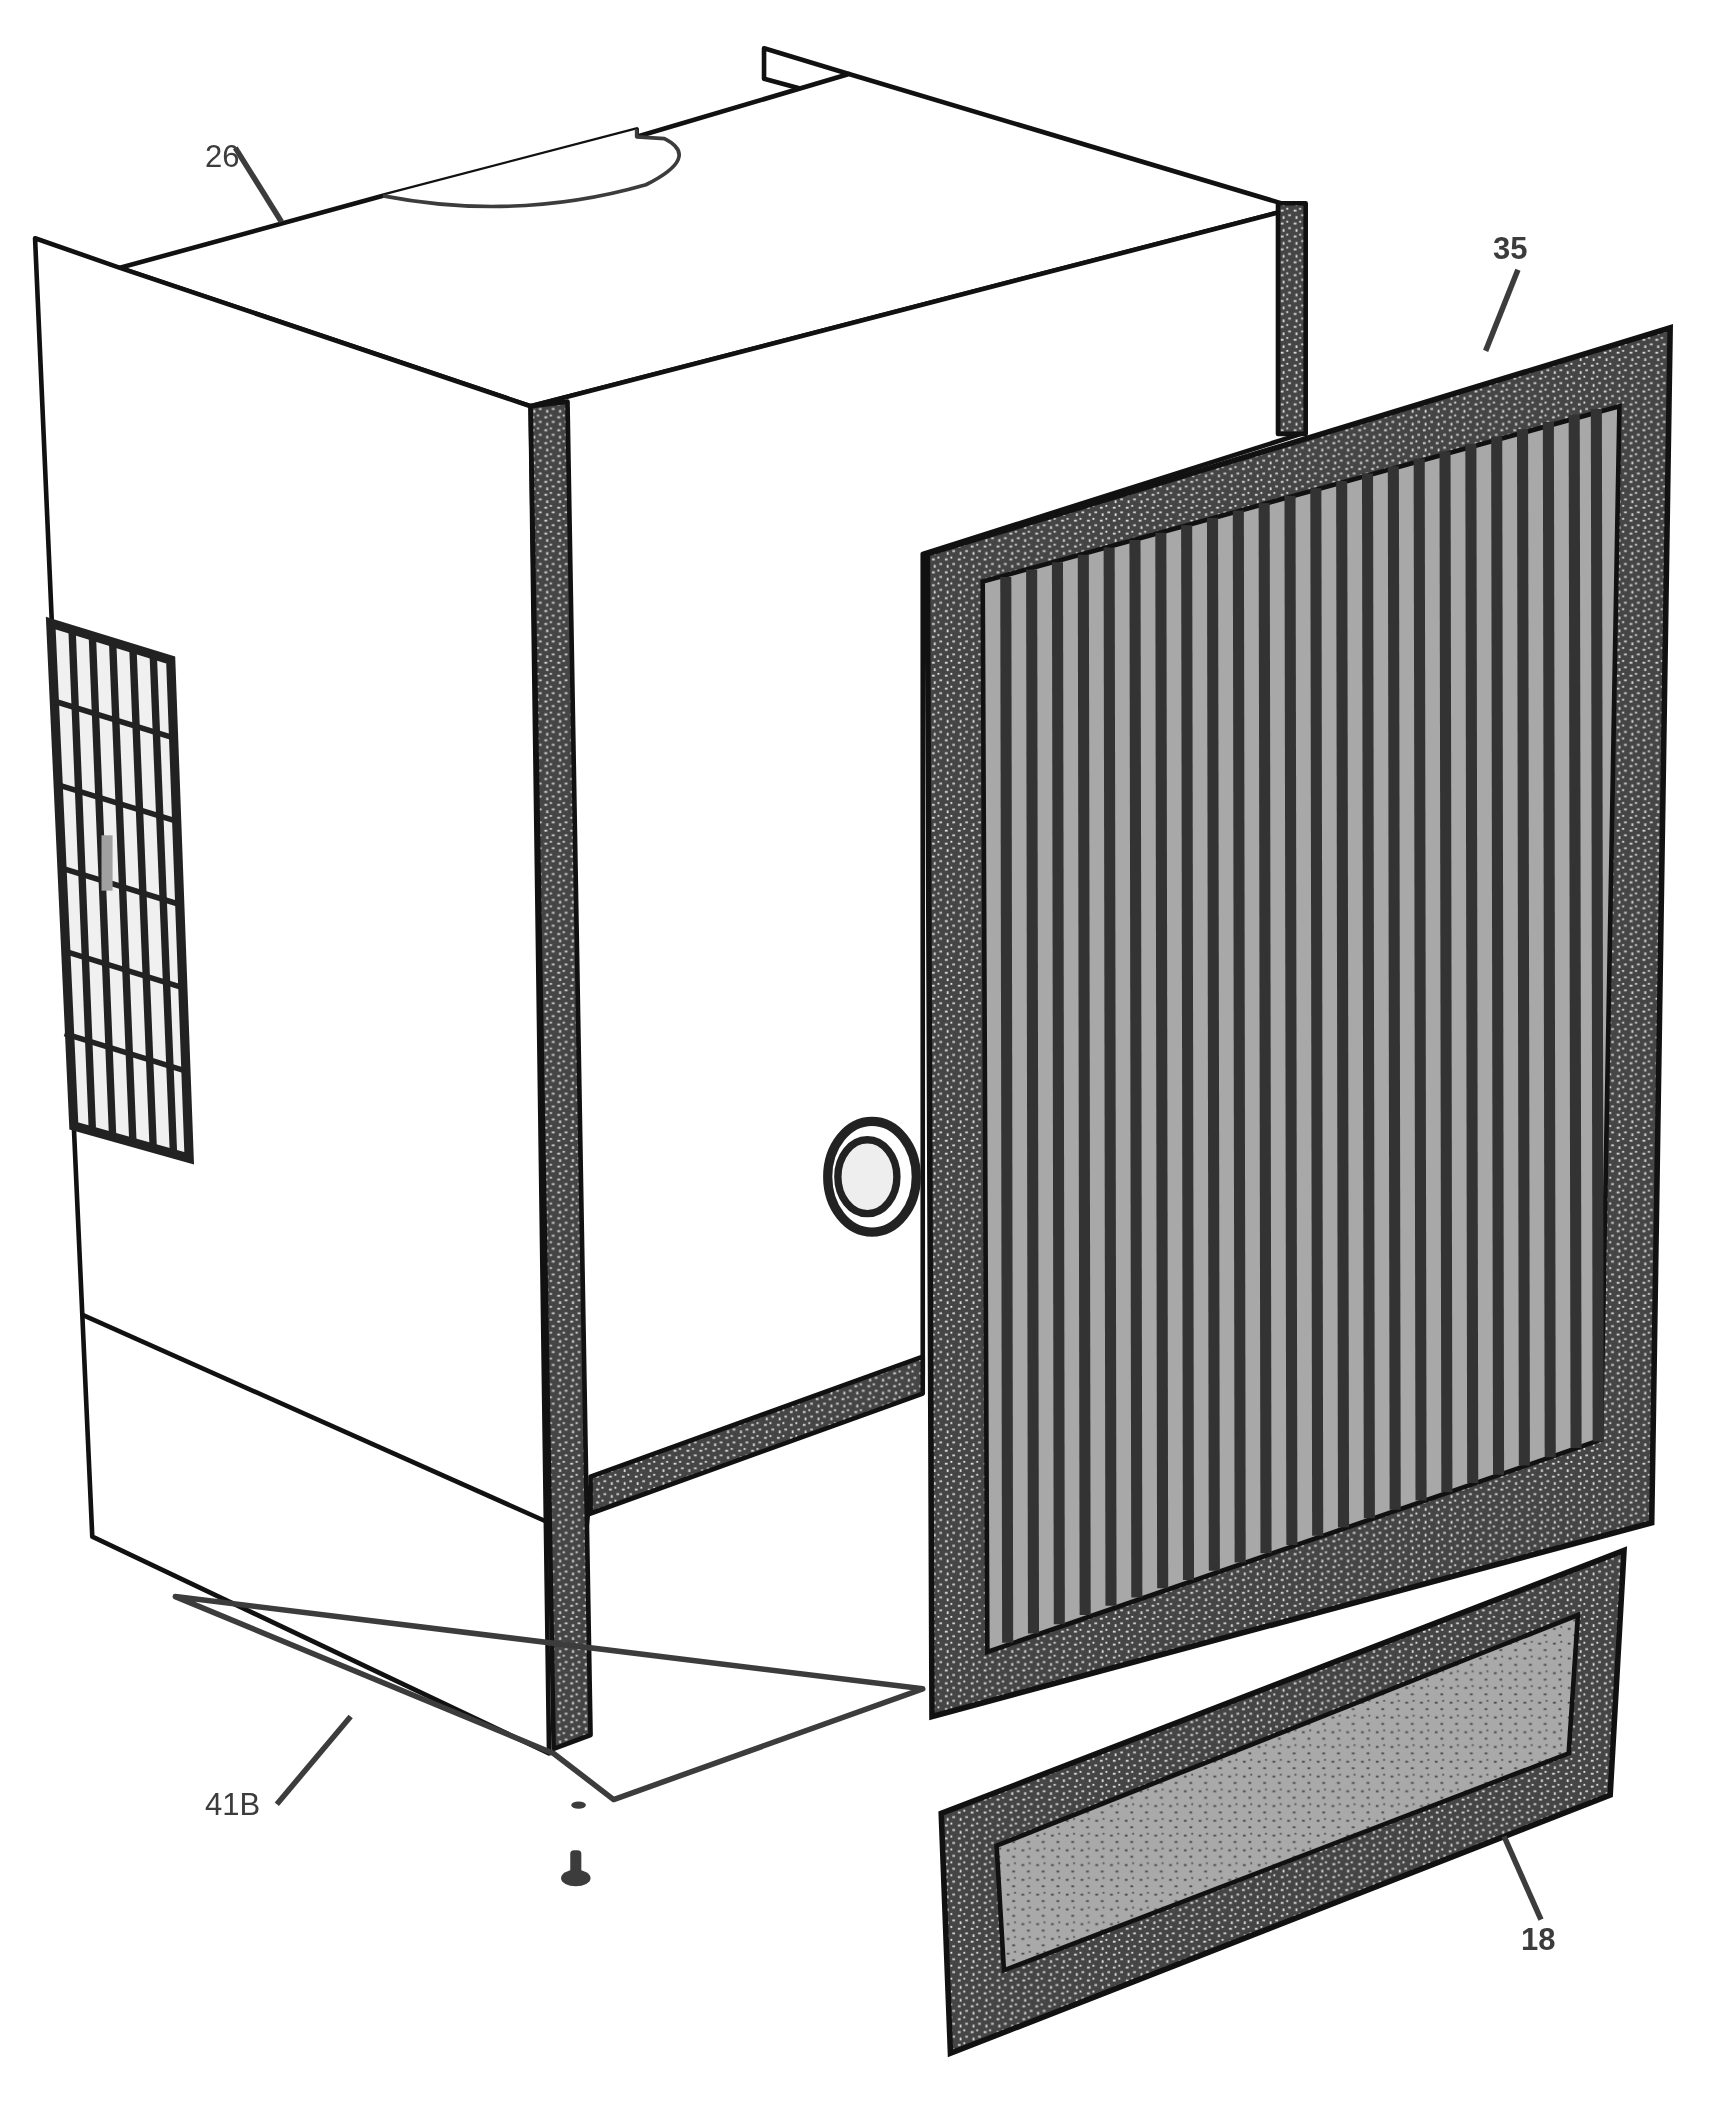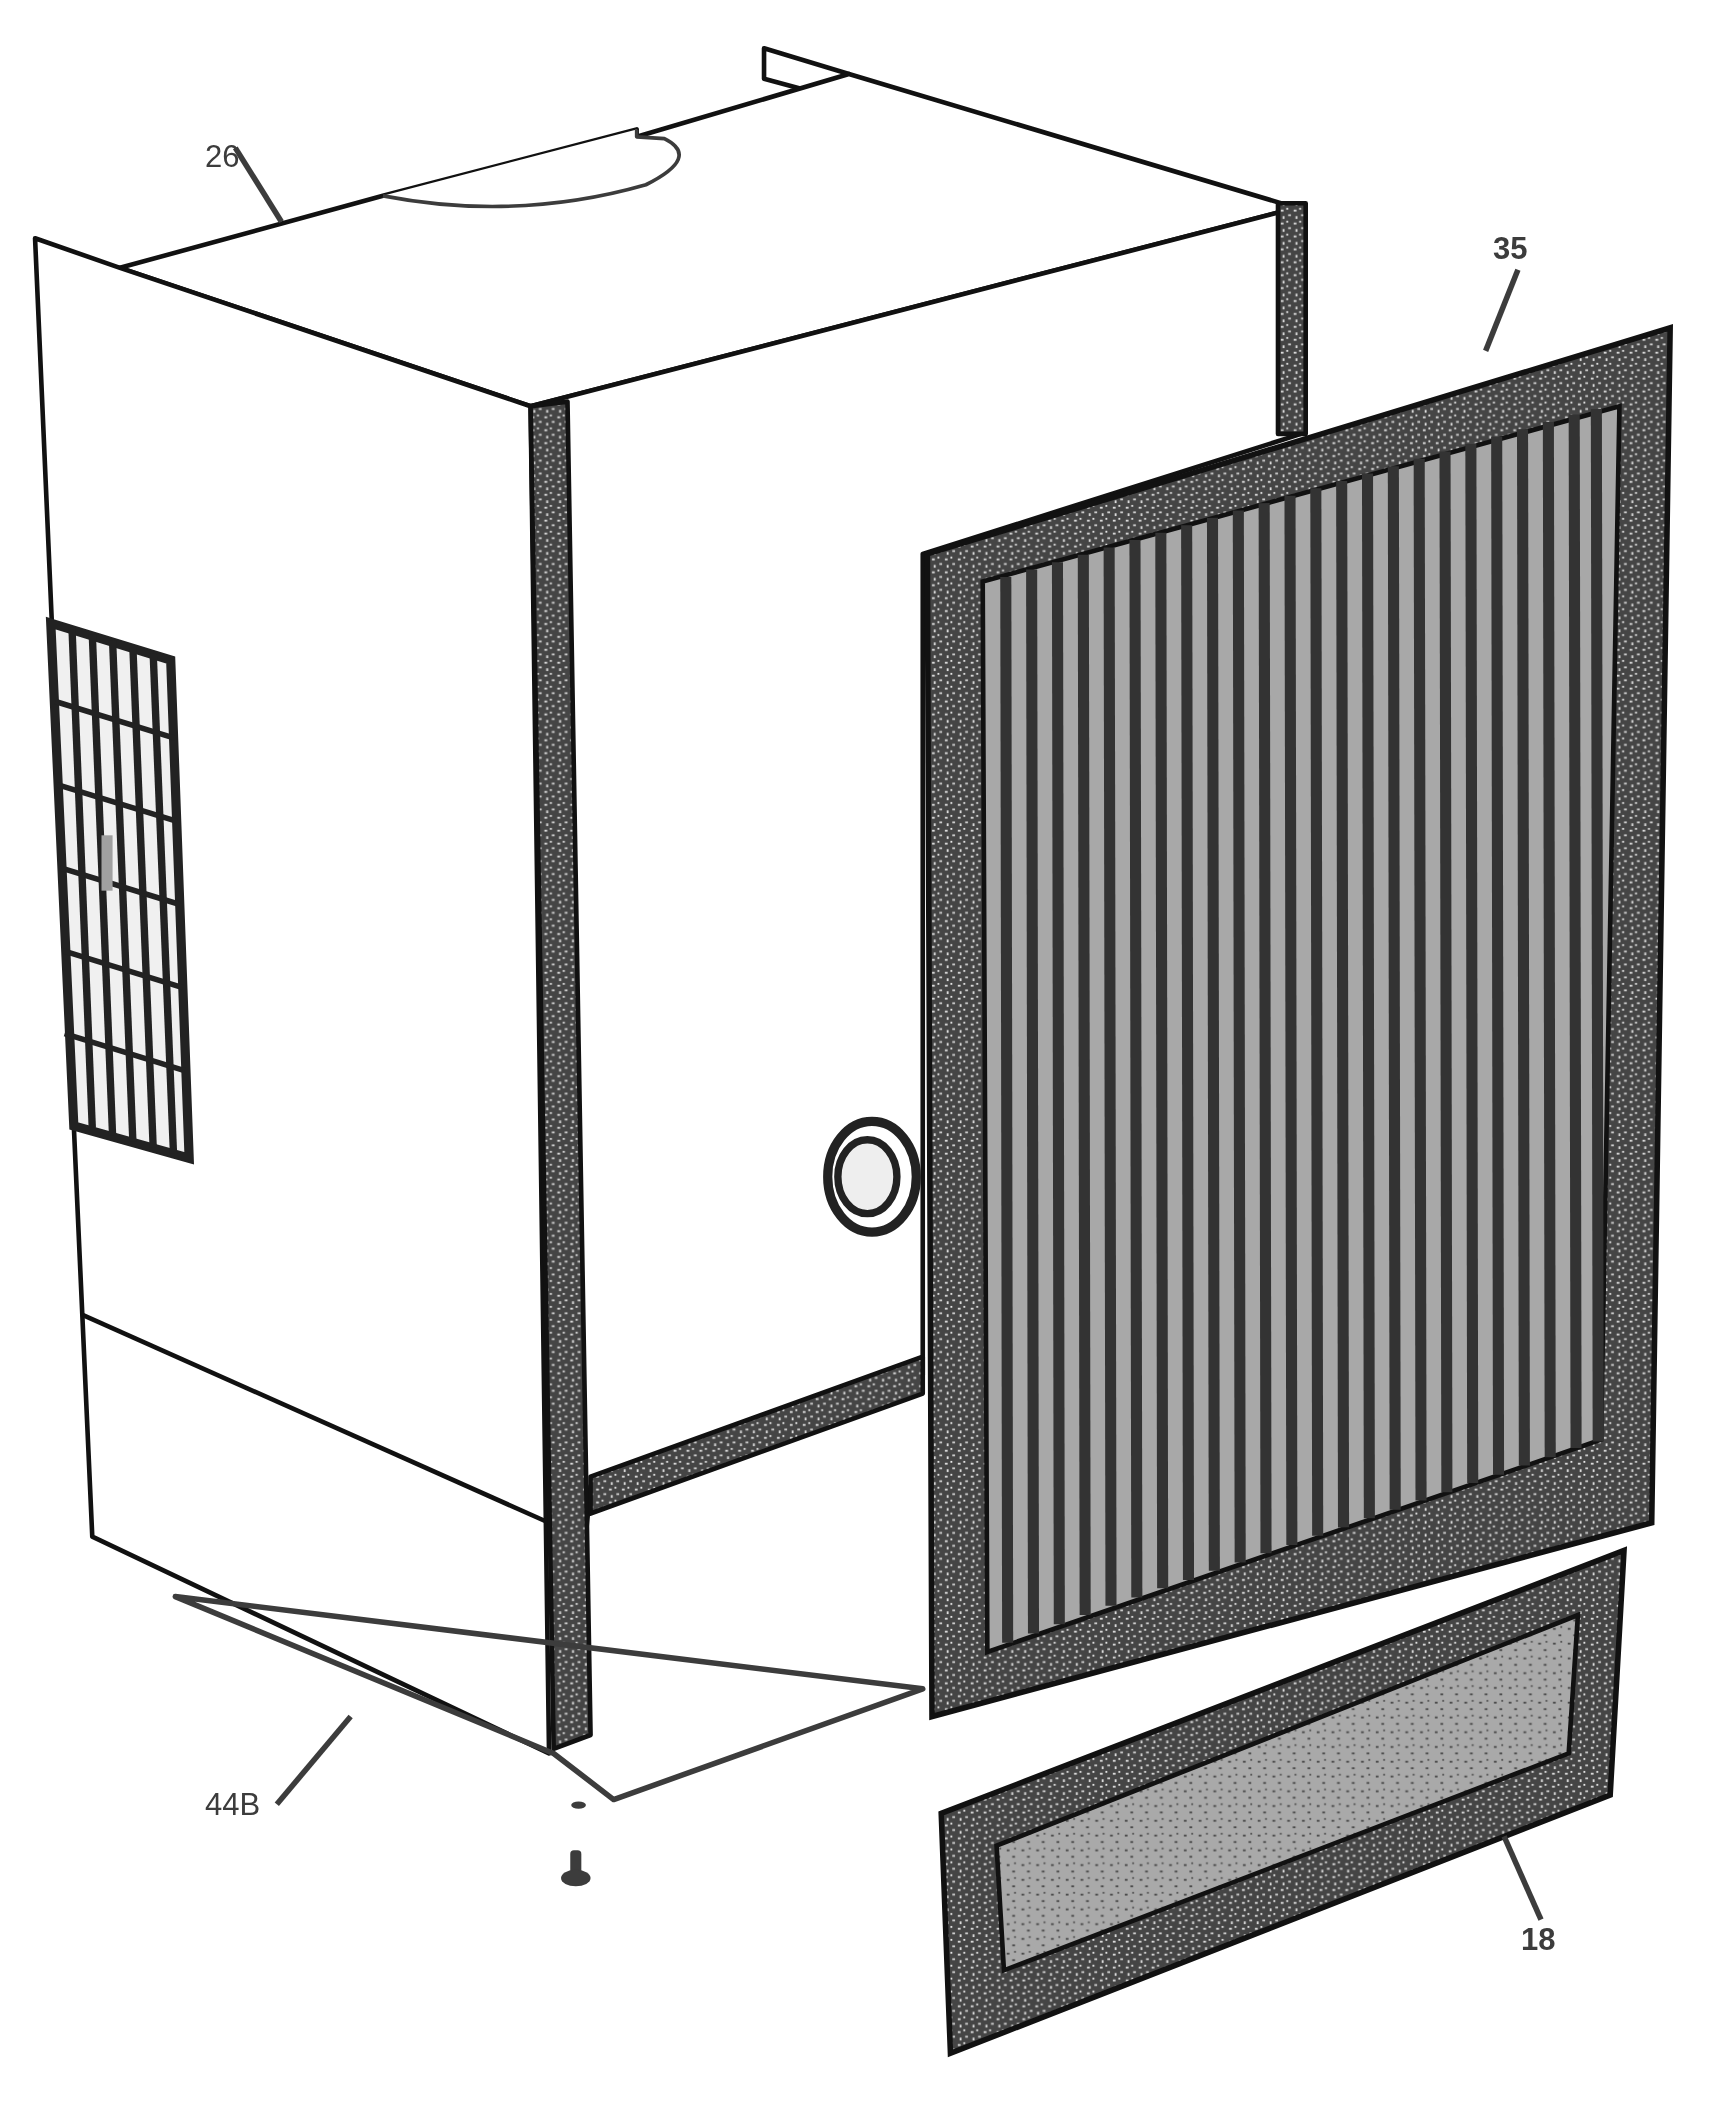--- a/index.html
+++ b/index.html
@@ -126,15 +126,15 @@
   <g stroke="#3c3c3c" stroke-width="6" fill="none">
     <line x1="255" y1="160" x2="305" y2="240"></line>
     <line x1="1645" y1="292" x2="1610" y2="380"></line>
     <line x1="300" y1="1955" x2="380" y2="1860"></line>
     <line x1="1670" y1="2080" x2="1630" y2="1990"></line>
   </g>
 </svg>
 
 <div class="ref-label" style="left:205px;top:113px;margin-top:28px;">26</div>
 <div class="ref-label bold" style="left:1493px;top:233px;">35</div>
-<div class="ref-label" style="left:205px;top:1789px;">44B</div>
+<div class="ref-label" style="left:205px;top:1789px;">41B</div>
 <div class="ref-label bold" style="left:1521px;top:1924px;">18</div>
 
 
 </body></html>

